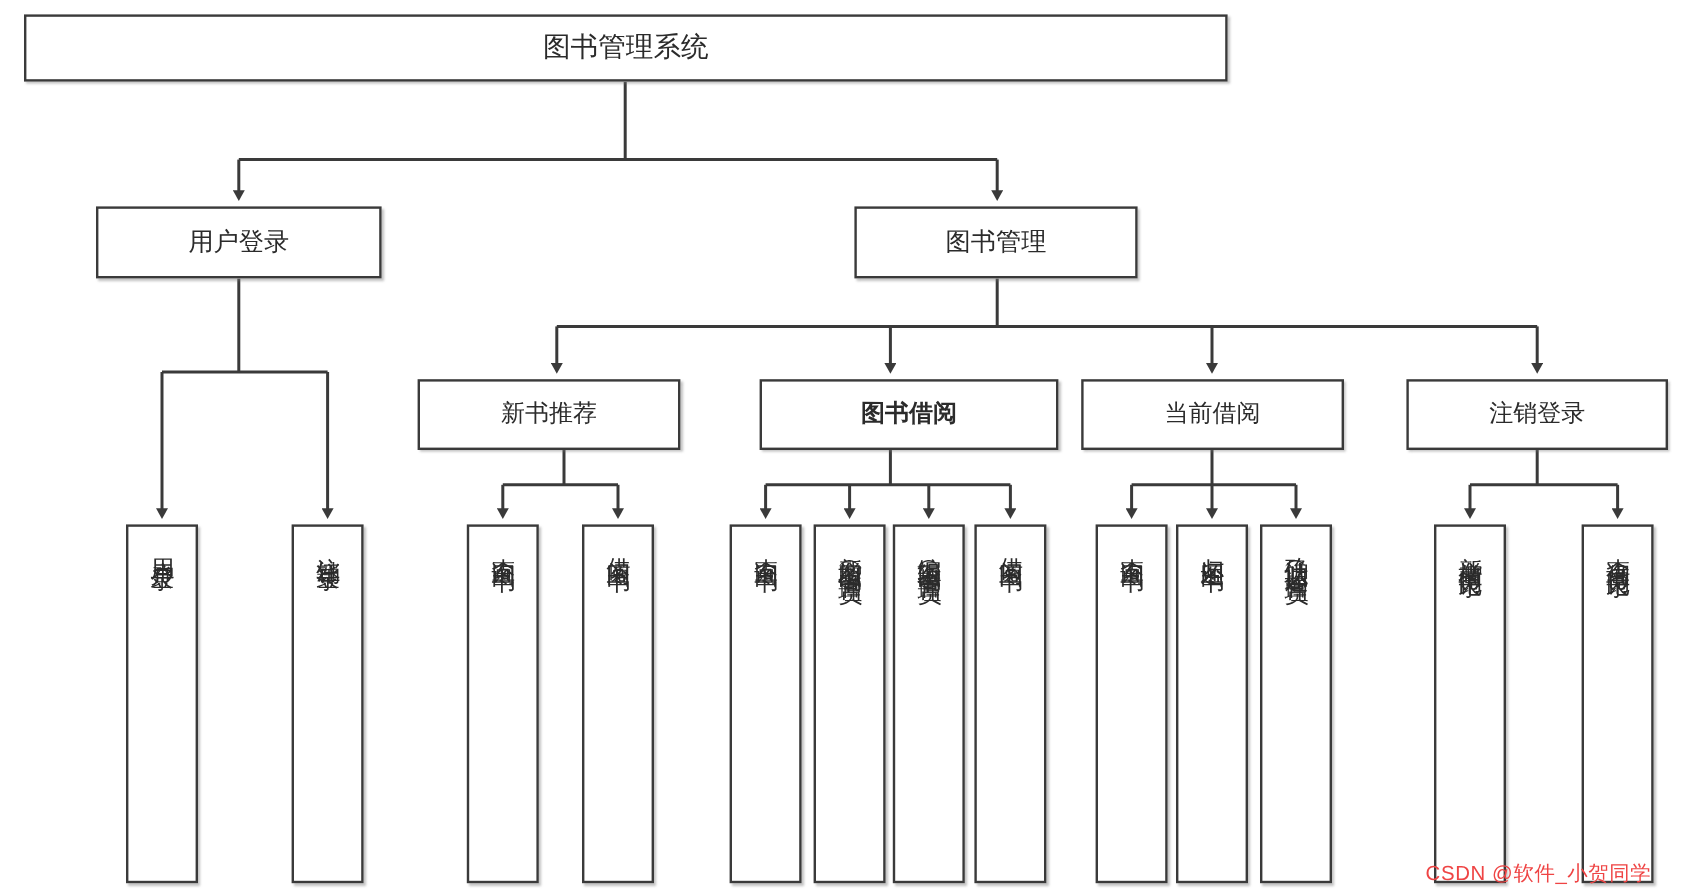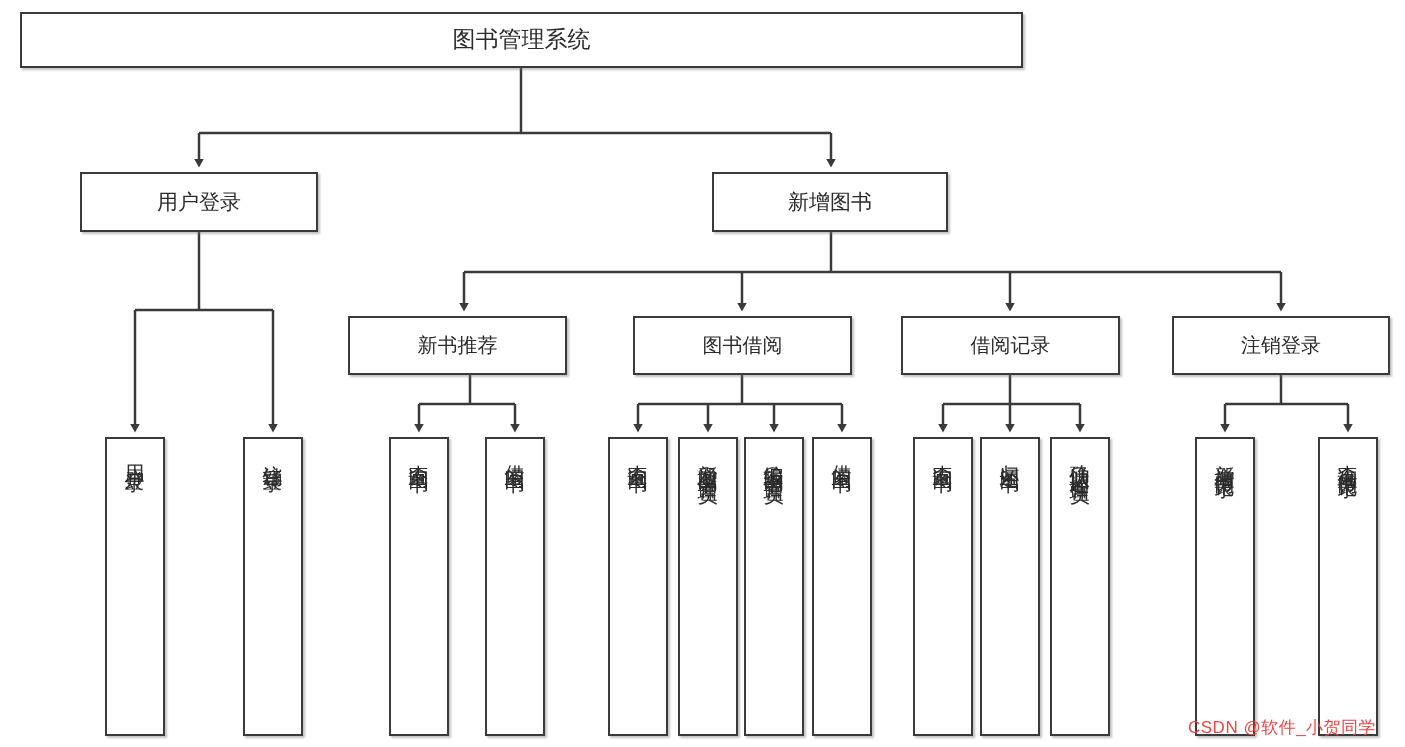--- a/index.html
+++ b/index.html
@@ -127,31 +127,31 @@
   </svg>
 
   <div class="node node-root" style="left:20px; top:12px; width:1003px; height:56px;">
     <span class="lbl">图书管理系统</span>
   </div>
 
   <div class="node node-l1" style="left:80px; top:172px; width:238px; height:60px;">
     <span class="lbl">用户登录</span>
   </div>
   <div class="node node-l1" style="left:712px; top:172px; width:236px; height:60px;">
-    <span class="lbl">新增图书</span>
+    <span class="lbl">图书管理</span>
   </div>
 
   <div class="node node-l2" style="left:348px; top:316px; width:219px; height:59px;">
     <span class="lbl">新书推荐</span>
   </div>
-  <div class="node node-l2" style="left:633px; top:316px; width:219px; height:59px;">
+  <div class="node node-l2" style="left:633px; top:316px; width:249px; height:59px;font-weight:bold;">
     <span class="lbl">图书借阅</span>
   </div>
   <div class="node node-l2" style="left:901px; top:316px; width:219px; height:59px;">
-    <span class="lbl">借阅记录</span>
+    <span class="lbl">当前借阅</span>
   </div>
   <div class="node node-l2" style="left:1172px; top:316px; width:218px; height:59px;">
     <span class="lbl">注销登录</span>
   </div>
 
   <div class="node node-leaf" style="left:105px; top:437px; width:60px; height:299px;">
     <span class="lbl">用户登录</span>
   </div>
   <div class="node node-leaf" style="left:243px; top:437px; width:60px; height:299px;">
     <span class="lbl">注销登录</span>

